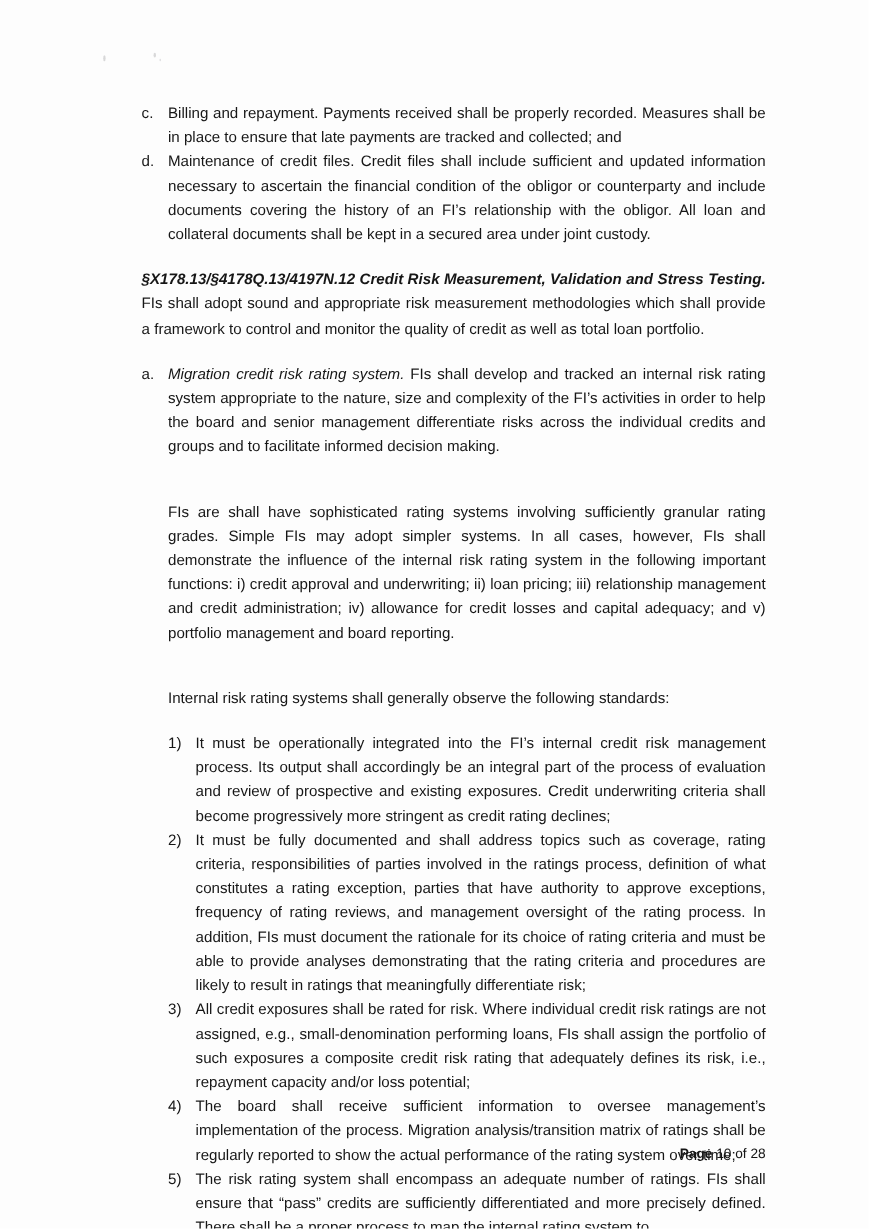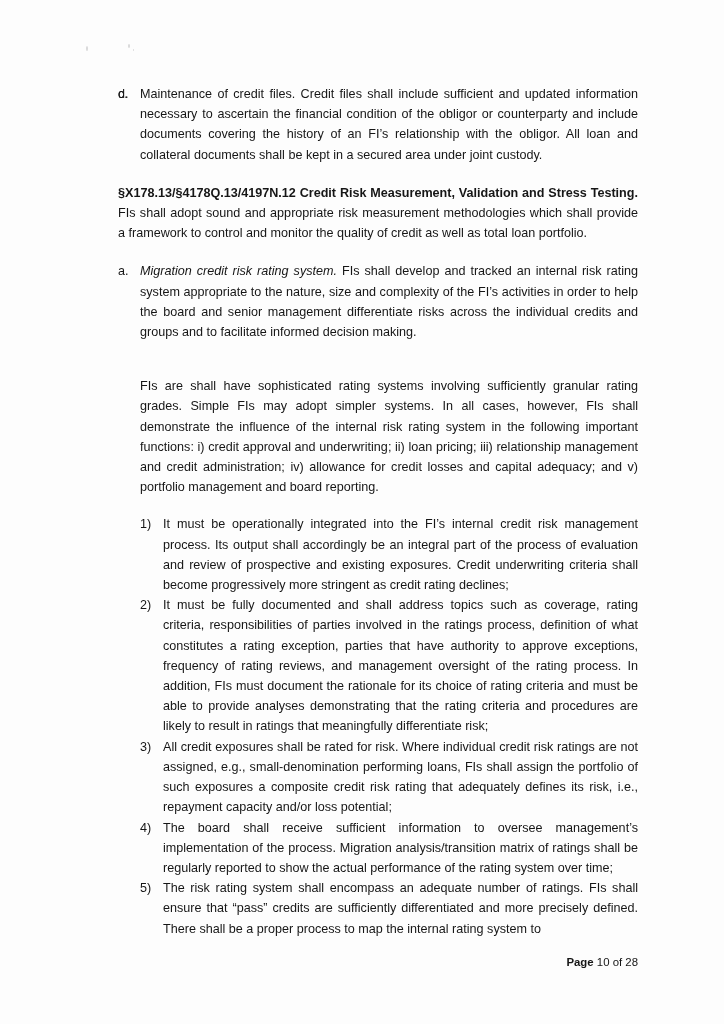--- a/index.html
+++ b/index.html
@@ -63,20 +63,21 @@
     font-size: 12.6px;
     line-height: 20.2px;
   }
 
   
   .heading-block {
     margin-top: 18px;
   }
   .heading-ref {
     font-weight: bold;
+    font-style: italic;
   }
 
   
   .alpha-block {
     margin-top: 18px;
     position: relative;
     padding-left: 22px;
   }
   .alpha-block .marker {
     position: absolute;
@@ -130,38 +131,40 @@
 
   <div class="speck s1"></div>
   <div class="speck s2"></div>
   <div class="speck s3"></div>
 
   <div class="content">
 
     <ul class="alpha-list">
       <li class="alpha-item body-text">
         <span class="marker">c.</span>
+        <span>Billing and repayment.  Payments received shall be properly recorded.  Measures shall be in place to ensure that late payments are tracked and collected; and</span>
       </li>
       <li class="alpha-item body-text">
         <span class="marker">d.</span>
         <span>Maintenance of credit files.   Credit files shall include sufficient and updated information necessary to ascertain the financial condition of the obligor or counterparty and include documents covering the history of an FI’s relationship with the obligor.  All loan and collateral documents shall be kept in a secured area under joint custody.</span>
       </li>
     </ul>
 
     <div class="heading-block body-text">
       <span class="heading-ref">§X178.13/§4178Q.13/4197N.12 Credit Risk Measurement, Validation and Stress Testing.</span><span> FIs shall adopt sound and appropriate risk measurement methodologies which shall provide a framework to control and monitor the quality of credit as well as total loan portfolio.</span>
     </div>
 
     <div class="alpha-block body-text">
       <span class="marker">a.</span>
       <span class="lead-italic">Migration credit risk rating system.</span><span>  FIs shall develop and tracked an internal risk rating system appropriate to the nature, size and complexity of the FI’s activities in order to help the board and senior management differentiate risks across the individual credits and groups and to facilitate informed decision making.</span>
     </div>
 
     <div class="sub-para body-text">FIs are shall have sophisticated rating systems involving sufficiently granular rating grades.   Simple FIs may adopt simpler systems.  In all cases, however, FIs shall demonstrate the influence of the internal risk rating system in the following important functions: i) credit approval and underwriting; ii) loan pricing; iii) relationship management and credit administration; iv) allowance for credit losses and capital adequacy; and v) portfolio management and board reporting.</div>
 
+    <div class="sub-para body-text last-line-left">Internal risk rating systems shall generally observe the following standards:</div>
 
     <ul class="num-list">
       <li class="num-item body-text">
         <span class="marker">1)</span>
         <span>It must be operationally integrated into the FI’s internal credit risk management process.  Its output shall accordingly be an integral part of the process of evaluation and review of prospective and existing exposures. Credit underwriting criteria shall become progressively more stringent as credit rating declines;</span>
       </li>
       <li class="num-item body-text">
         <span class="marker">2)</span>
         <span>It must be fully documented and shall address topics such as coverage, rating criteria, responsibilities of parties involved in the ratings process, definition of what constitutes a rating exception, parties that have authority to approve exceptions, frequency of rating reviews, and management oversight of the rating process.  In addition, FIs must document the rationale for its choice of rating criteria and must be able to provide analyses demonstrating that the rating criteria and procedures are likely to result in ratings that meaningfully differentiate risk;</span>
       </li>

